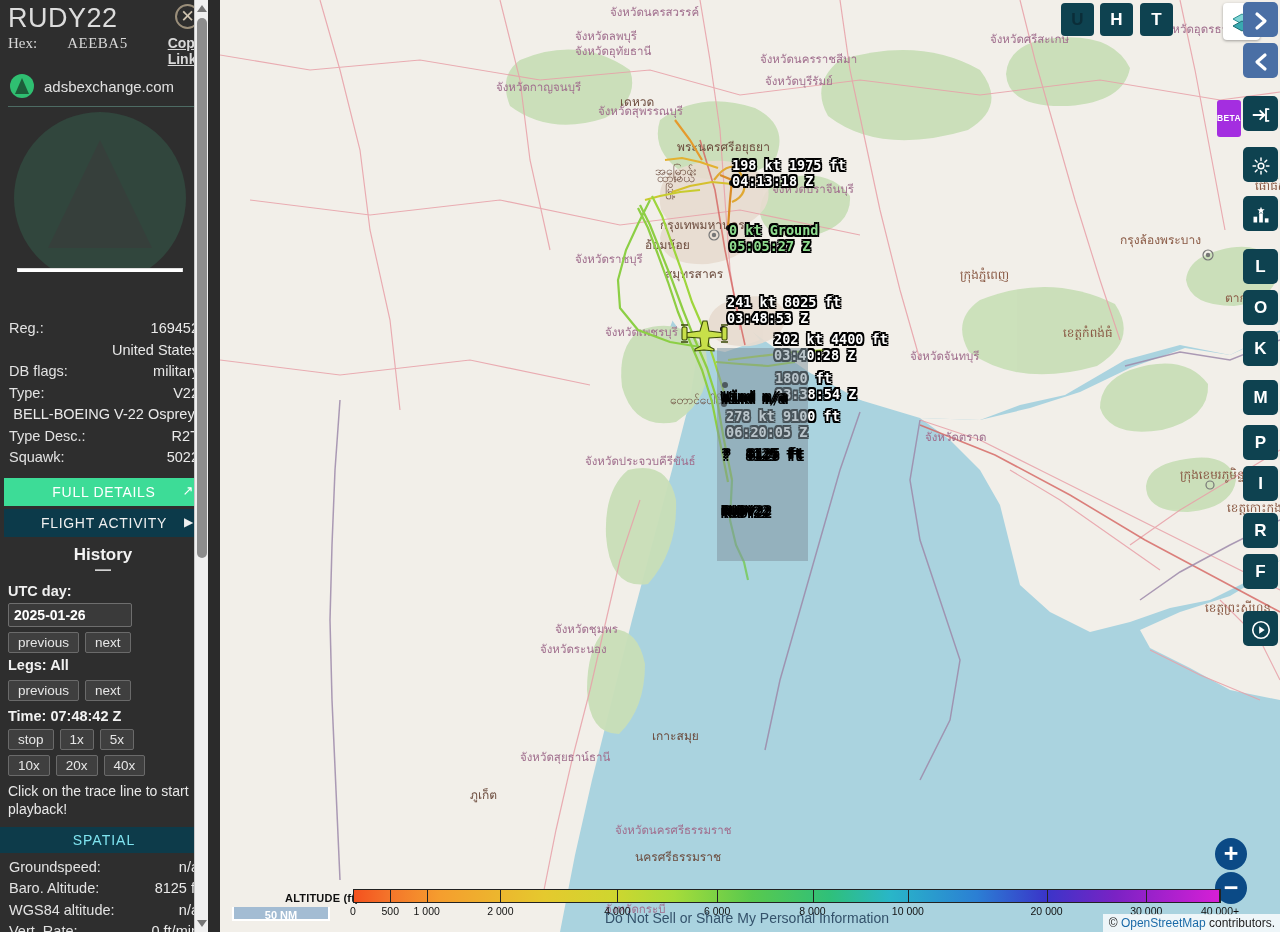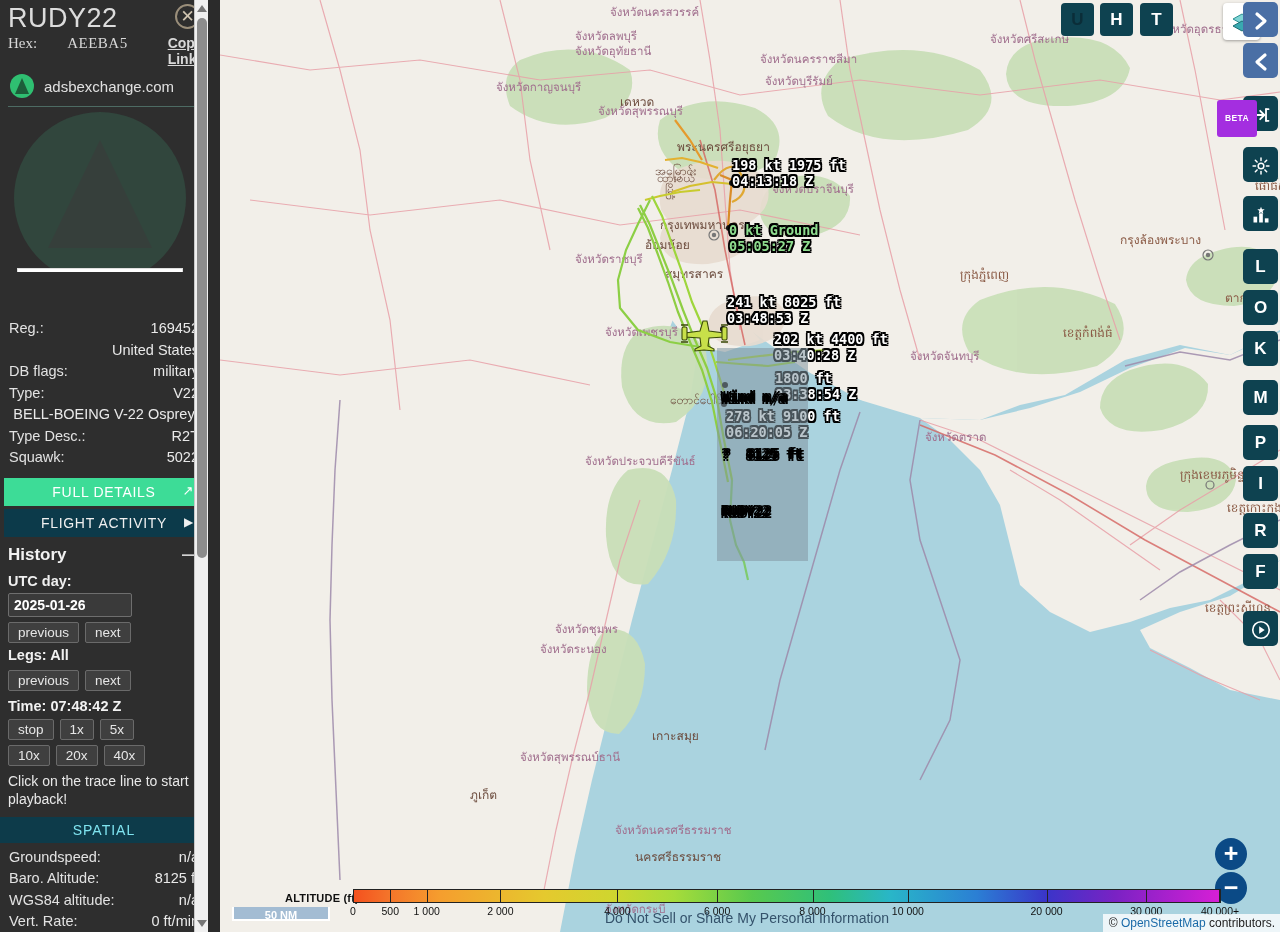--- a/index.html
+++ b/index.html
@@ -80,21 +80,21 @@
     font-size:14px; letter-spacing:.7px; padding:6px 0; position:relative; cursor:pointer;
   }
   .btn-full .ext{ position:absolute; right:10px; top:5px; font-size:13px;}
   .btn-act{
     margin:3px 4px 0 4px; background:#0c3a4a; color:#f0f0f0; text-align:center;
     font-size:14px; letter-spacing:.7px; padding:6px 0; position:relative; cursor:pointer;
   }
   .btn-act .caret{ position:absolute; right:10px; top:6px; font-size:12px;}
 
   .sect-title{ display:flex; justify-content:space-between; align-items:center;
-     padding:8px 10px 4px 8px; font-size:17px; font-weight:bold; color:#f2f2f2;}
+     padding:8px 10px 4px 8px; font-size:17px; font-weight:bold; color:#f2f2f2;flex-direction:column;}
   .sect-title .minus{ font-size:16px; color:#d2d2d2; cursor:pointer; line-height:10px;}
 
   .fieldlabel{ padding:4px 8px 2px 8px; font-size:14.5px; font-weight:bold; color:#f0f0f0;}
   .dateinput{
     margin:2px 8px 0 8px; width:124px; background:#3a3a3a; border:1px solid #6e6e6e;
     color:#fff; font-size:14px; font-weight:bold; padding:3px 5px; border-radius:2px;
   }
   .btnrow{ display:flex; gap:6px; padding:5px 8px 0 8px;}
   .smallbtn{
     background:#3f3f3f; border:1px solid #6a6a6a; color:#e6e6e6; font-size:13.5px;
@@ -136,21 +136,21 @@
   .rail{ position:absolute; right:0; }
   .rbtn{
     width:35px;height:35px; background:#0e4250; color:#fff; border-radius:5px;
     text-align:center; line-height:35px; font-weight:bold; font-size:17px; cursor:pointer;
     margin-bottom:6px; position:relative;
   }
   .rbtn.blue{ background:#4a6fa5;}
   .rbtn svg{ vertical-align:middle;}
   .betatag{
     position:absolute; left:-26px; bottom:-6px; background:#a42ee0; color:#fff;
-    font-size:8.5px; font-weight:bold; padding:1px 8px; border-radius:3px; letter-spacing:.4px;
+    font-size:8.5px; font-weight:bold; padding:1px 0; border-radius:3px; letter-spacing:.4px;
   }
 
   
   .flbl{
     position:absolute; font-family:"DejaVu Sans Mono", monospace; font-weight:bold;
     font-size:13.5px; line-height:16px; color:#fff; white-space:pre;
     text-shadow: -1.6px -1.6px 0 #000, 1.6px -1.6px 0 #000, -1.6px 1.6px 0 #000, 1.6px 1.6px 0 #000,
                  0 -1.8px 0 #000, 0 1.8px 0 #000, -1.8px 0 0 #000, 1.8px 0 0 #000;
   }
   .flbl.green{ color:#8edc8e;}
@@ -438,21 +438,21 @@
       <div class="maplabel th" style="left: 440px; top: 215px;">กรุงเทพมหานคร</div>
       <div class="maplabel th" style="left: 425px; top: 235px;">อ้อมน้อย</div>
       <div class="maplabel th" style="left: 445px; top: 264px;">สมุทรสาคร</div>
       <div class="maplabel province" style="left: 355px; top: 250px;">จังหวัดราชบุรี</div>
       <div class="maplabel province" style="left: 385px; top: 323px;">จังหวัดเพชรบุรี</div>
       <div class="maplabel province" style="left: 690px; top: 347px;">จังหวัดจันทบุรี</div>
       <div class="maplabel province" style="left: 705px; top: 428px;">จังหวัดตราด</div>
       <div class="maplabel province" style="left: 365px; top: 452px;">จังหวัดประจวบคีรีขันธ์</div>
       <div class="maplabel province" style="left: 335px; top: 620px;">จังหวัดชุมพร</div>
       <div class="maplabel province" style="left: 320px; top: 640px;">จังหวัดระนอง</div>
-      <div class="maplabel province" style="left: 300px; top: 748px;">จังหวัดสุพรรณบ์ธานี</div>
+      <div class="maplabel province" style="left: 300px; top: 748px;">จังหวัดสุยธาน์ธานี</div>
       <div class="maplabel province" style="left: 395px; top: 821px;">จังหวัดนครศรีธรรมราช</div>
       <div class="maplabel th" style="left: 415px; top: 847px;">นครศรีธรรมราช</div>
       <div class="maplabel th" style="left: 432px; top: 726px;">เกาะสมุย</div>
       <div class="maplabel province" style="left: 385px; top: 900px;">จังหวัดกระบี่</div>
       <div class="maplabel th" style="left: 250px; top: 785px;">ภูเก็ต</div>
       <div class="maplabel kh" style="left: 740px; top: 267px;">ក្រុងភ្នំពេញ</div>
       <div class="maplabel kh" style="left: 843px; top: 325px;">ខេត្តកំពង់ធំ</div>
       <div class="maplabel kh" style="left: 1025px; top: 398px;">ខេត្តពោធិ៍សាត់</div>
       <div class="maplabel kh" style="left: 960px; top: 467px;">ក្រុងខេមរភូមិន្ទ</div>
       <div class="maplabel kh" style="left: 1007px; top: 500px;">ខេត្តកោះកុង</div>

